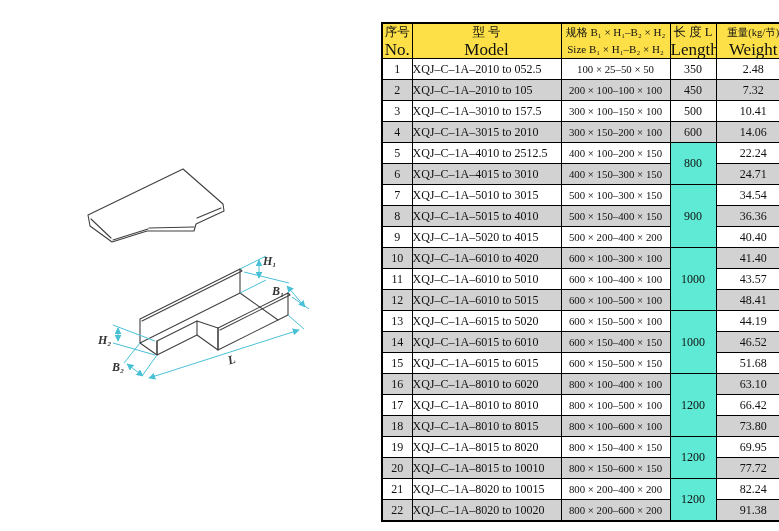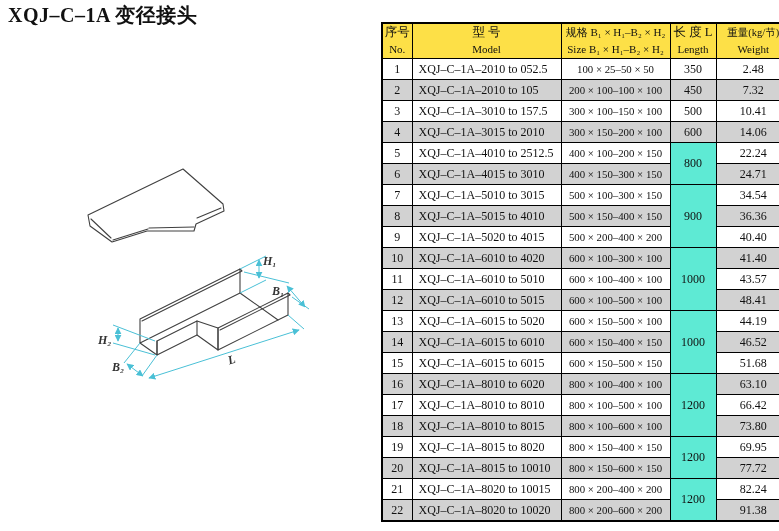--- a/index.html
+++ b/index.html
@@ -15,40 +15,39 @@
     position:absolute;left:381px;top:22px;width:397px;
     border-collapse:collapse;table-layout:fixed;
     border:2px solid #000;
   }
   table.spec th, table.spec td{
     border:1px solid #000;padding:0;text-align:center;vertical-align:middle;
     font-weight:normal;overflow:hidden;white-space:nowrap;
   }
   thead th{background:#fde047;padding:2px 0;}
   thead .zh{font-size:12.5px;line-height:17px;}
-  thead .en{font-size:11px;line-height:17px;}
+  thead .en{font-size:17px;line-height:17px;}
   th.c-size .zh, th.c-size .en{font-size:11px;}
   th.c-weight .zh{font-size:10.5px;}
   tbody td{height:20px;font-size:12px;}
-  tbody td.c-model{text-align:left;padding-left:6px;font-size:12px;}
+  tbody td.c-model{text-align:left;font-size:12px;}
   tbody td.c-size{font-size:10.8px;}
   tbody tr:nth-child(even){background:#d2d2d2;}
   tbody td.merged{background:#5eead4;}
   .c-no{width:30px;}
   .c-model{width:149px;}
   .c-size{width:109px;}
   .c-len{width:46px;}
   .c-weight{width:75px;}
   svg text{font-family:"Liberation Serif","DejaVu Serif",serif;}
 </style>
 </head>
 <body>
 
 <div class="title-block">
-  <h1 class="page-title">XQJ–C–1A 变径接头</h1>
 </div>
 
 <div class="diagram-wrap">
   <svg width="330" height="300" viewBox="0 0 330 300">
     <defs>
       <marker id="arr" viewBox="0 0 10 10" refX="9" refY="5" markerWidth="7" markerHeight="7" orient="auto-start-reverse">
         <path d="M0,0 L10,5 L0,10 z" fill="#4ac0d6"></path>
       </marker>
     </defs>
 

